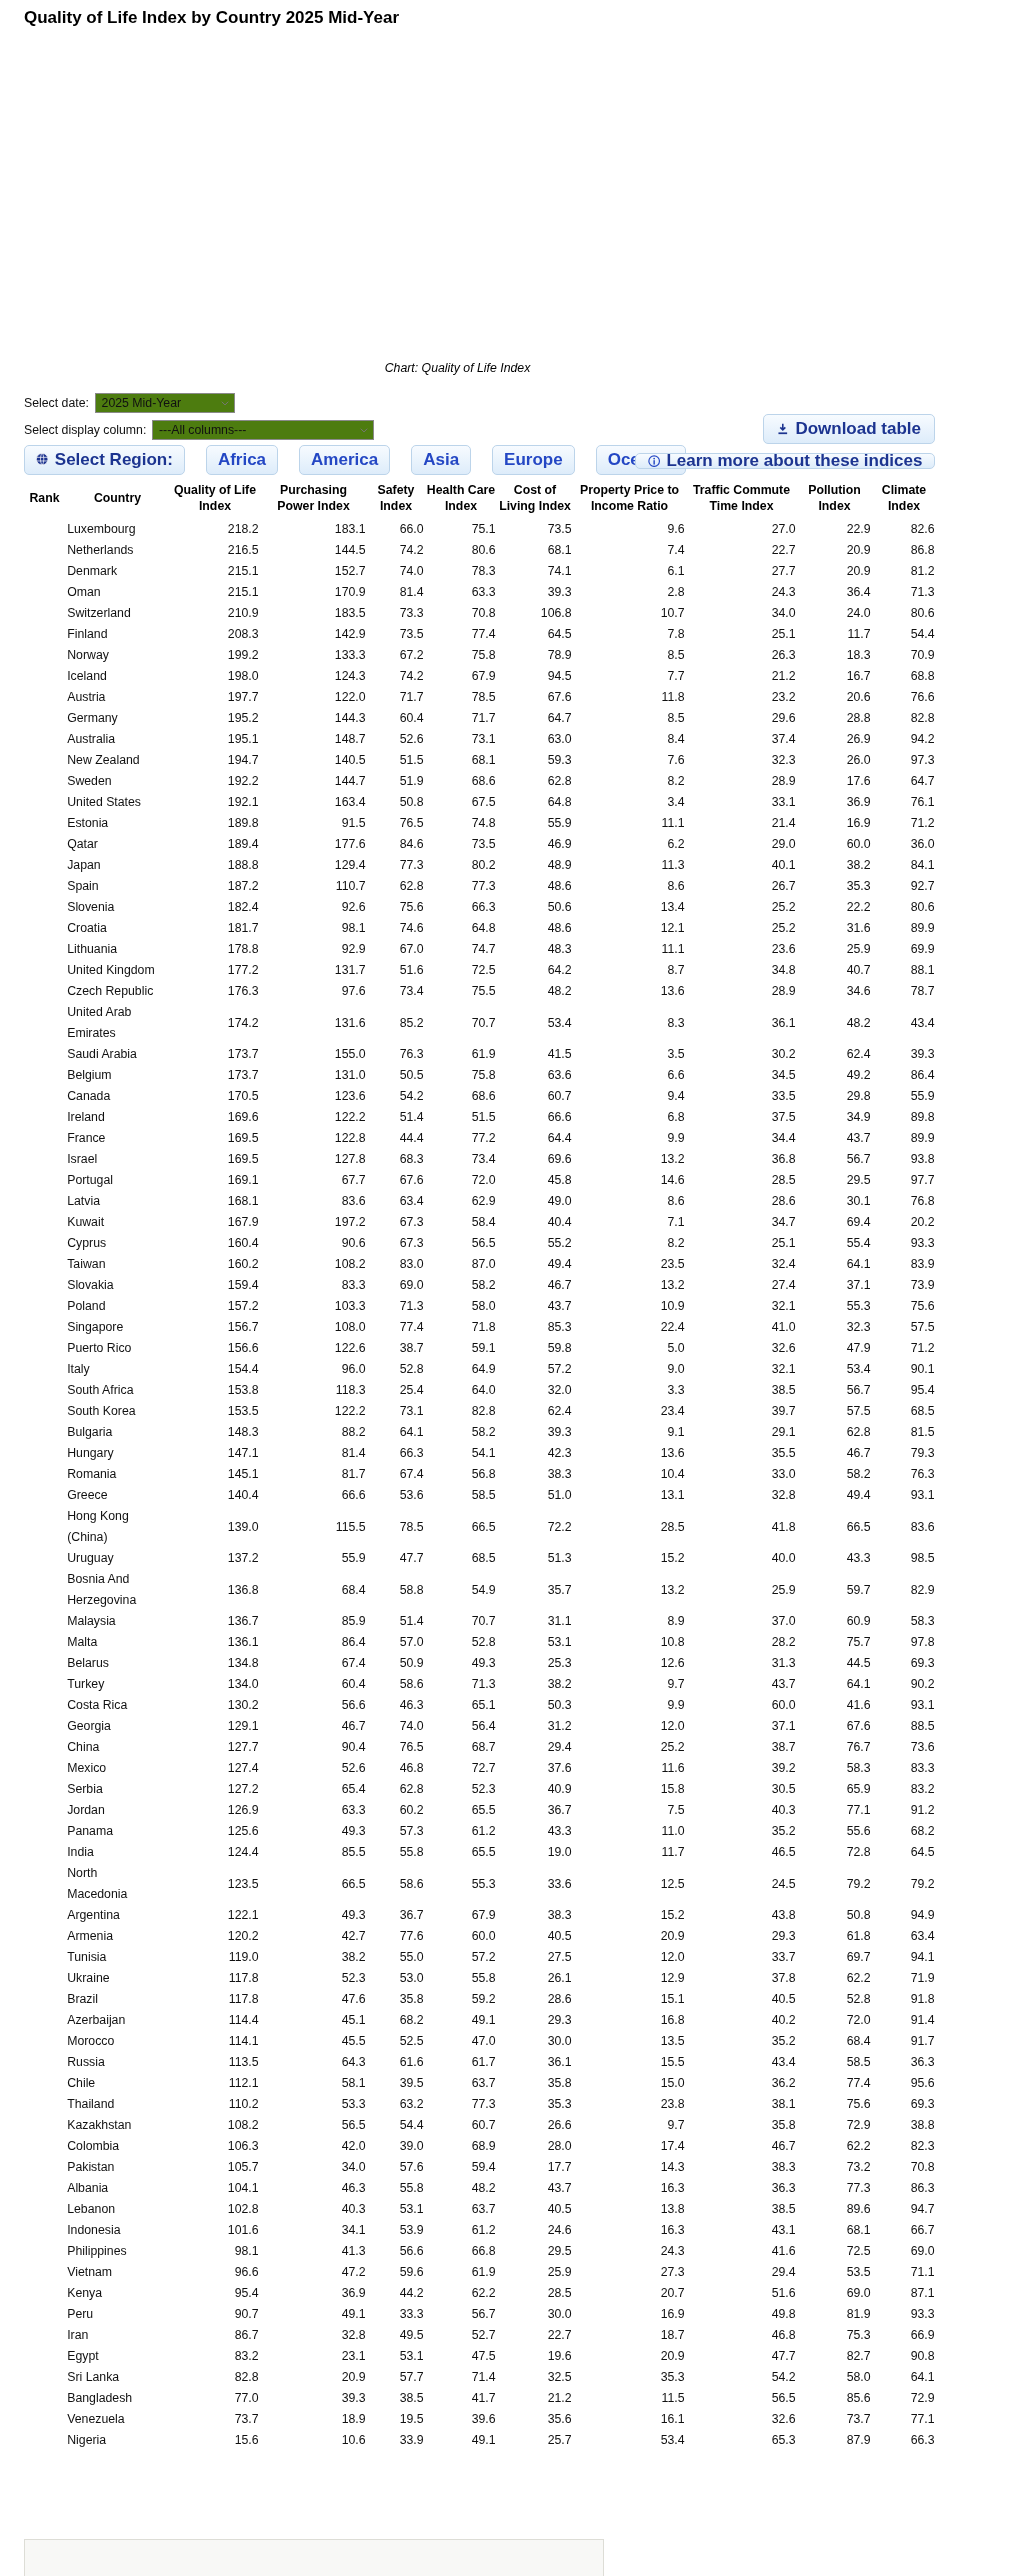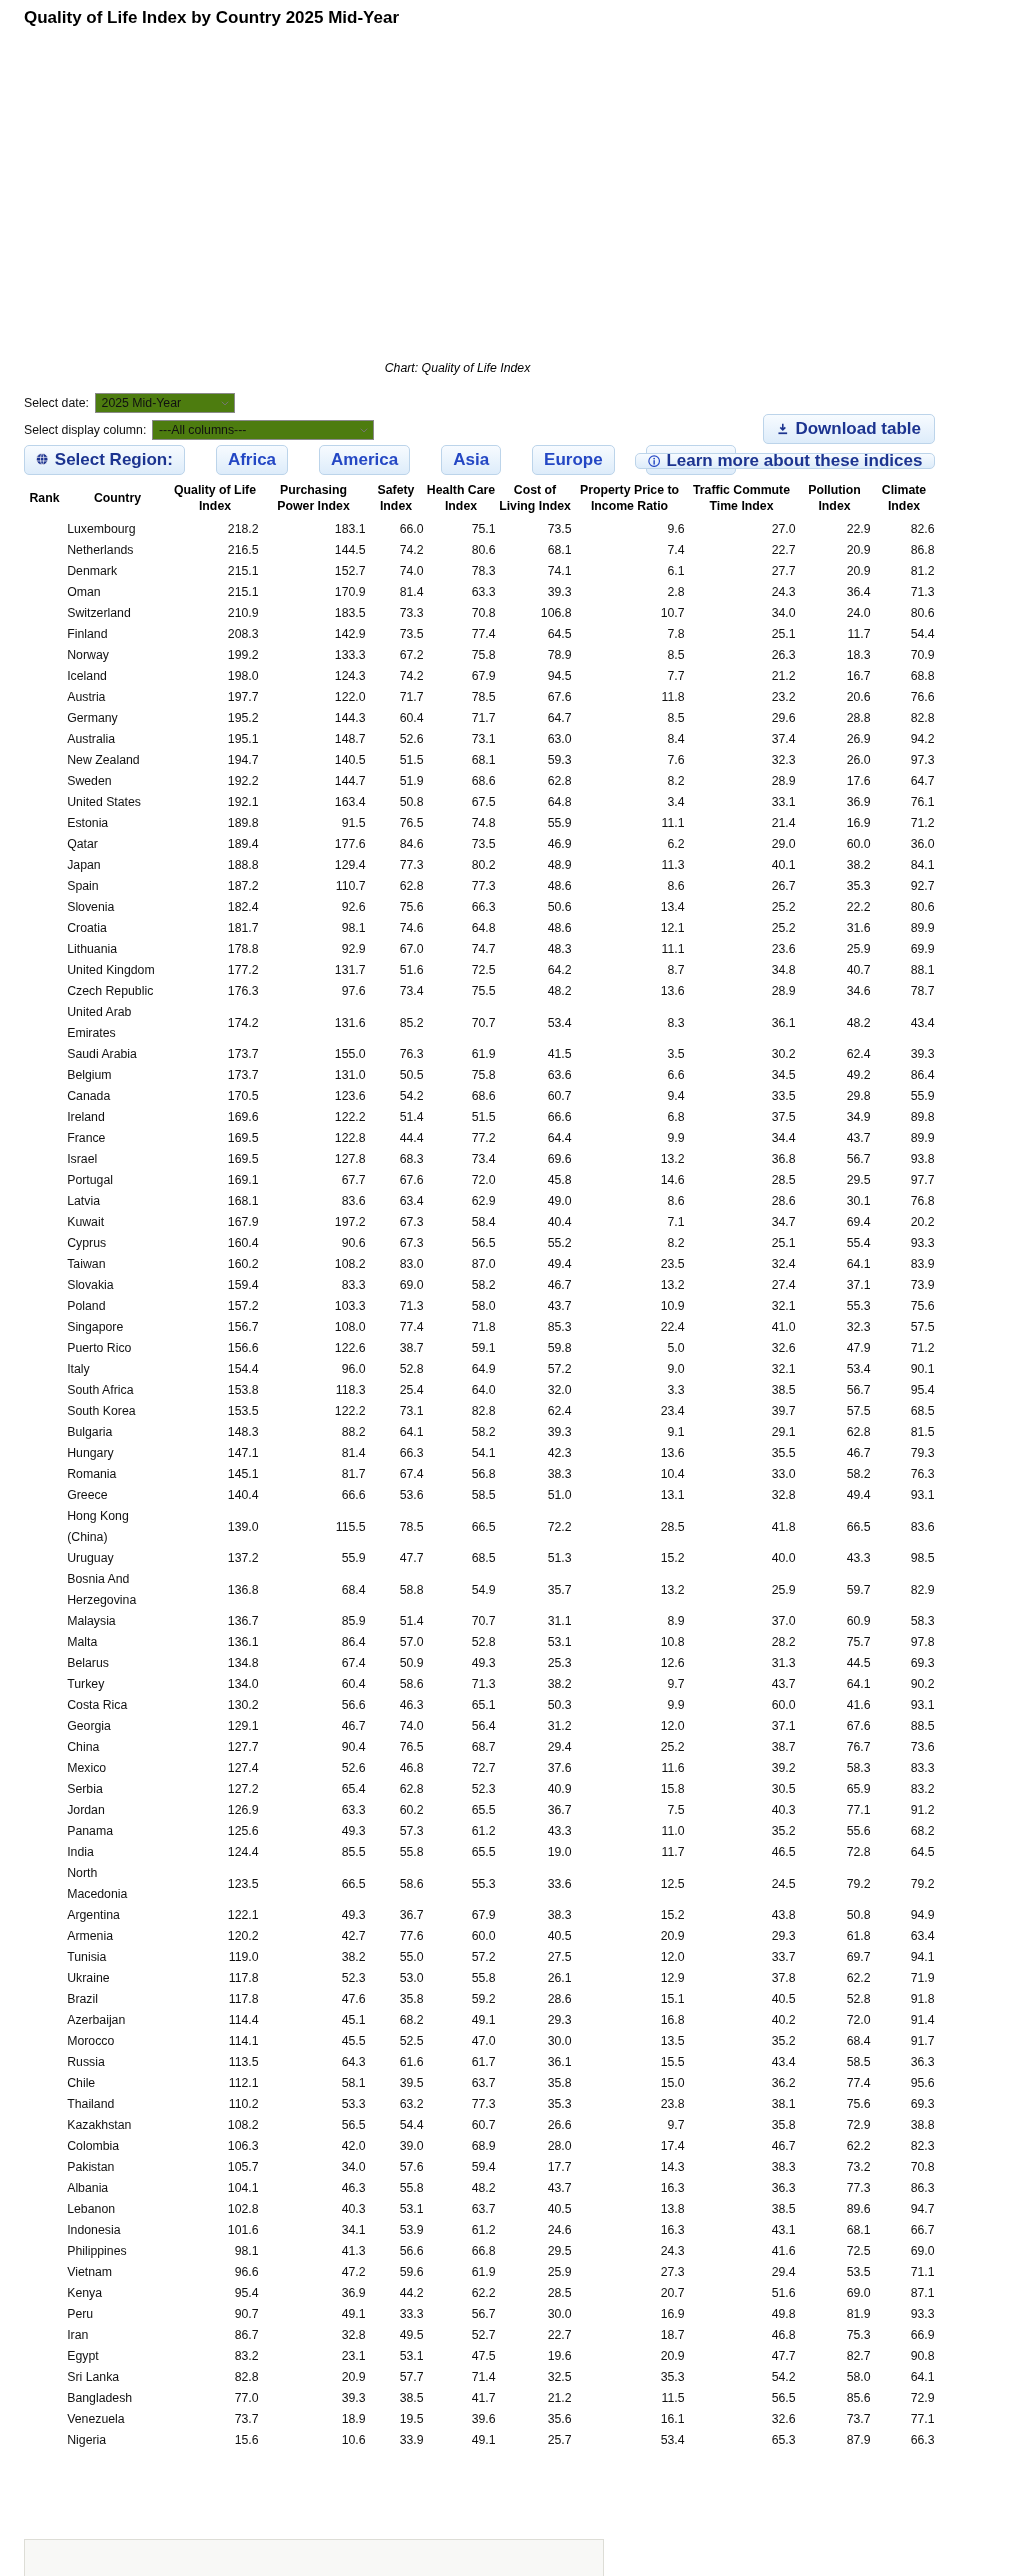--- a/index.html
+++ b/index.html
@@ -36,21 +36,21 @@
   .select-col{width:222px;}
   .chev{display:inline-block;margin-left:5.8px;}
   .btn{
     display:inline-flex;align-items:center;justify-content:center;gap:6.5px;
     background:linear-gradient(var(--button-bg-top,#f7fbff),var(--button-bg-bottom,#ddecfa));
     border:0.7px solid var(--button-border,#bcd4ea);border-radius:5px;
     font-size:17px;font-weight:bold;color:var(--accent-text,#1c3490);cursor:pointer;
   }
   .download-btn{position:absolute;top:408px;right:87px;height:30px;padding:0 13px;}
   .learnmore-btn{position:absolute;top:447px;right:87px;height:16px;padding:0 11.6px;}
-  .region-row{margin-top:4.3px;display:flex;gap:15px;margin-left:24px;}
+  .region-row{margin-top:4.3px;display:flex;gap:5px;margin-left:24px;}
   .region-row .btn{height:30px;padding:0 11px;}
   .region-link{color:var(--region-link,#2447c4);margin-left:16px;}
   .qli-table{
     border-collapse:collapse;table-layout:fixed;width:911px;
     margin:5.8px 0 0 24px;border:none;
   }
   .qli-table th{
     font-size:12.3px;font-weight:bold;line-height:16.6px;text-align:center;
     vertical-align:middle;padding:1.4px 1.4px 4.3px 1.4px;color:#000;
   }

